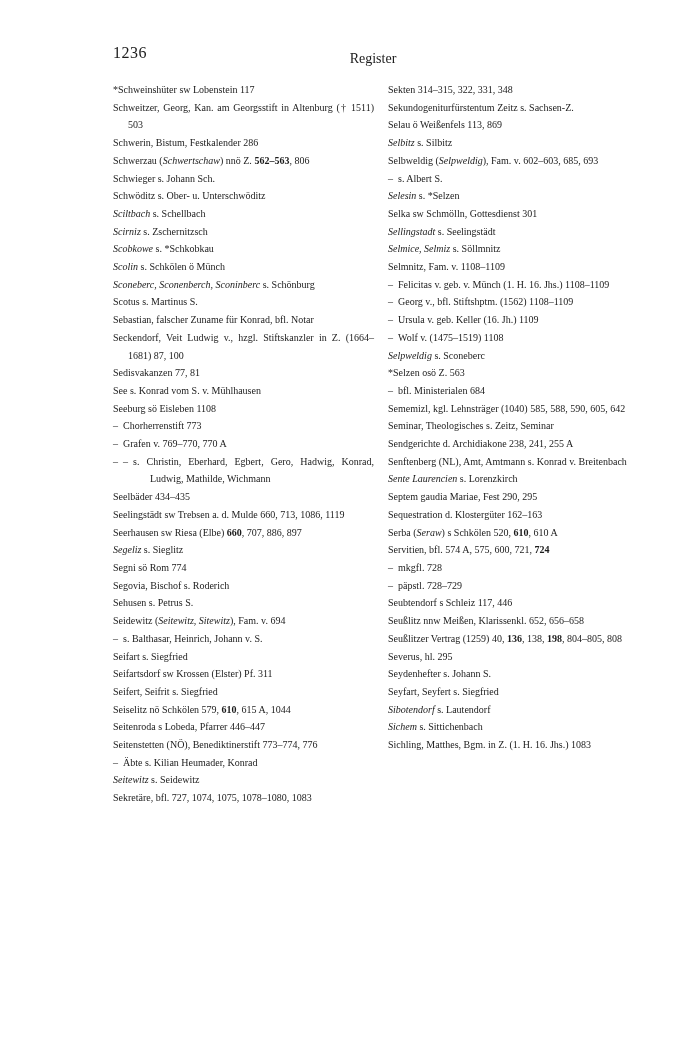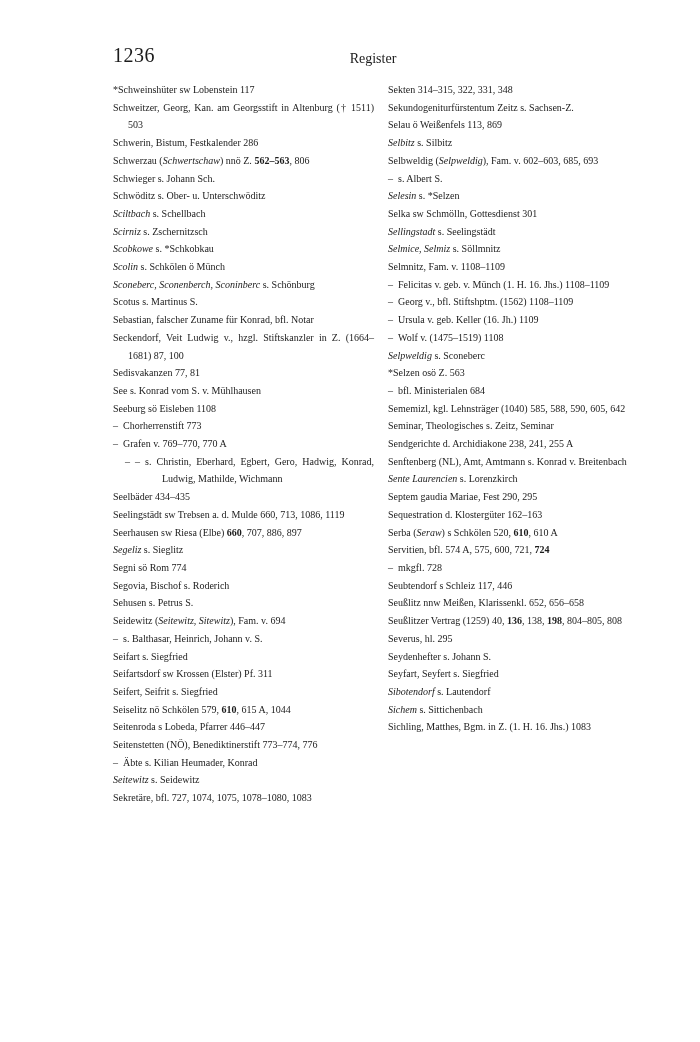--- a/index.html
+++ b/index.html
@@ -13,21 +13,21 @@
     height: 1042px;
     background: #ffffff;
     color: #1b1b1b;
     font-family: "Liberation Serif", serif;
     overflow: hidden;
   }
   .pagenum {
     position: absolute;
     left: 113px;
     top: 44px;
-    font-size: 20px;
+    font-size: 16px;
     letter-spacing: 0.5px;
   }
   .runhead-wrap {
     position: absolute;
     left: 113px;
     top: 49px;
     width: 520px;
     text-align: center;
   }
   .runhead {
@@ -44,21 +44,21 @@
     top: 0;
     font-size: 10px;
     line-height: 17.7px;
     text-align: justify;
   }
   .col-left  { left: 0;     width: 261px; }
   .col-right { left: 275px; width: 271px; }
   .entry { margin: 0; }
   .e  { padding-left: 15px; text-indent: -15px; }
   .d1 { padding-left: 20px; text-indent: -20px; }
-  .d2 { padding-left: 37px; text-indent: -37px; margin-left: 12px; }
+  .d2 { padding-left: 37px; text-indent: -37px; }
   .it { font-style: italic; }
   .bd { font-weight: bold; }
 </style>
 </head>
 <body>
 
 <div class="page">
   <span class="pagenum">1236</span>
   <div class="runhead-wrap">
     <span class="runhead">Register</span>
@@ -126,20 +126,21 @@
         <p class="entry e"><span>Sememizl, kgl. Lehnsträger (1040) 585, 588, 590, 605, 642</span></p>
         <p class="entry e"><span>Seminar, Theologisches s. Zeitz, Seminar</span></p>
         <p class="entry e"><span>Sendgerichte d. Archidiakone 238, 241, 255 A</span></p>
         <p class="entry e"><span>Senftenberg (NL), Amt, Amtmann s. Kon­rad v. Breitenbach</span></p>
         <p class="entry e"><span class="it">Sente Laurencien</span><span> s. Lorenzkirch</span></p>
         <p class="entry e"><span>Septem gaudia Mariae, Fest 290, 295</span></p>
         <p class="entry e"><span>Sequestration d. Klostergüter 162–163</span></p>
         <p class="entry e"><span>Serba (</span><span class="it">Seraw</span><span>) s Schkölen 520, </span><span class="bd">610</span><span>, 610 A</span></p>
         <p class="entry e"><span>Servitien, bfl. 574 A, 575, 600, 721, </span><span class="bd">724</span></p>
         <p class="entry d1"><span>– mkgfl. 728</span></p>
+        <p class="entry d1"><span>– päpstl. 728–729</span></p>
         <p class="entry e"><span>Seubtendorf s Schleiz 117, 446</span></p>
         <p class="entry e"><span>Seußlitz nnw Meißen, Klarissenkl. 652, 656–658</span></p>
         <p class="entry e"><span>Seußlitzer Vertrag (1259) 40, </span><span class="bd">136</span><span>, 138, </span><span class="bd">198</span><span>, 804–805, 808</span></p>
         <p class="entry e"><span>Severus, hl. 295</span></p>
         <p class="entry e"><span>Seydenhefter s. Johann S.</span></p>
         <p class="entry e"><span>Seyfart, Seyfert s. Siegfried</span></p>
         <p class="entry e"><span class="it">Sibotendorf</span><span> s. Lautendorf</span></p>
         <p class="entry e"><span class="it">Sichem</span><span> s. Sittichenbach</span></p>
         <p class="entry e"><span>Sichling, Matthes, Bgm. in Z. (1. H. 16. Jhs.) 1083</span></p>
       </div>

